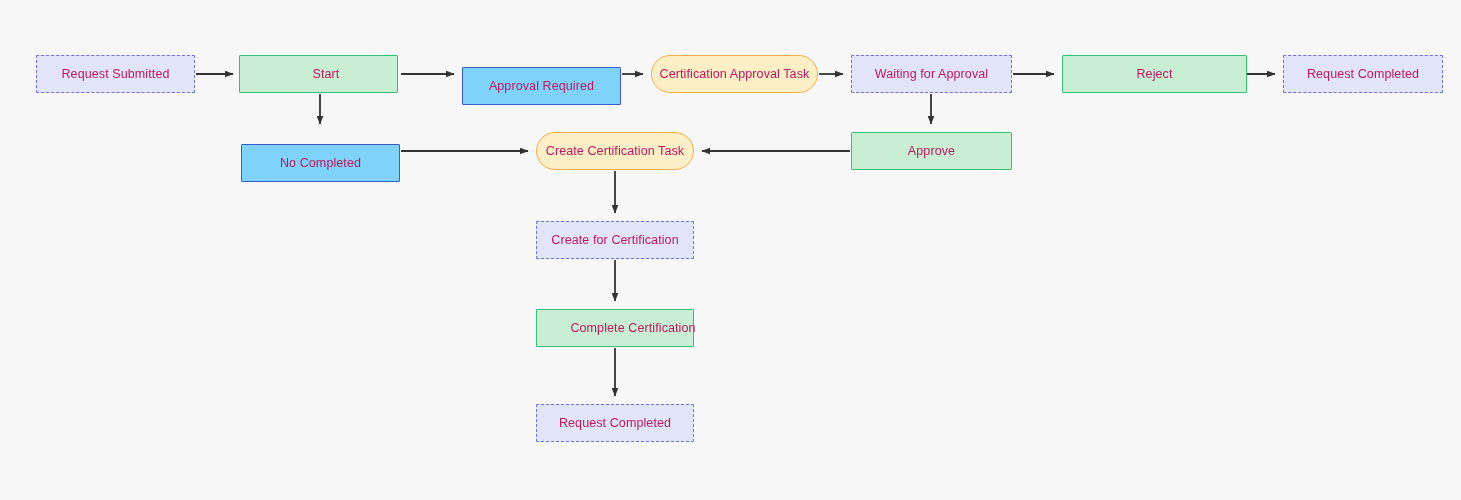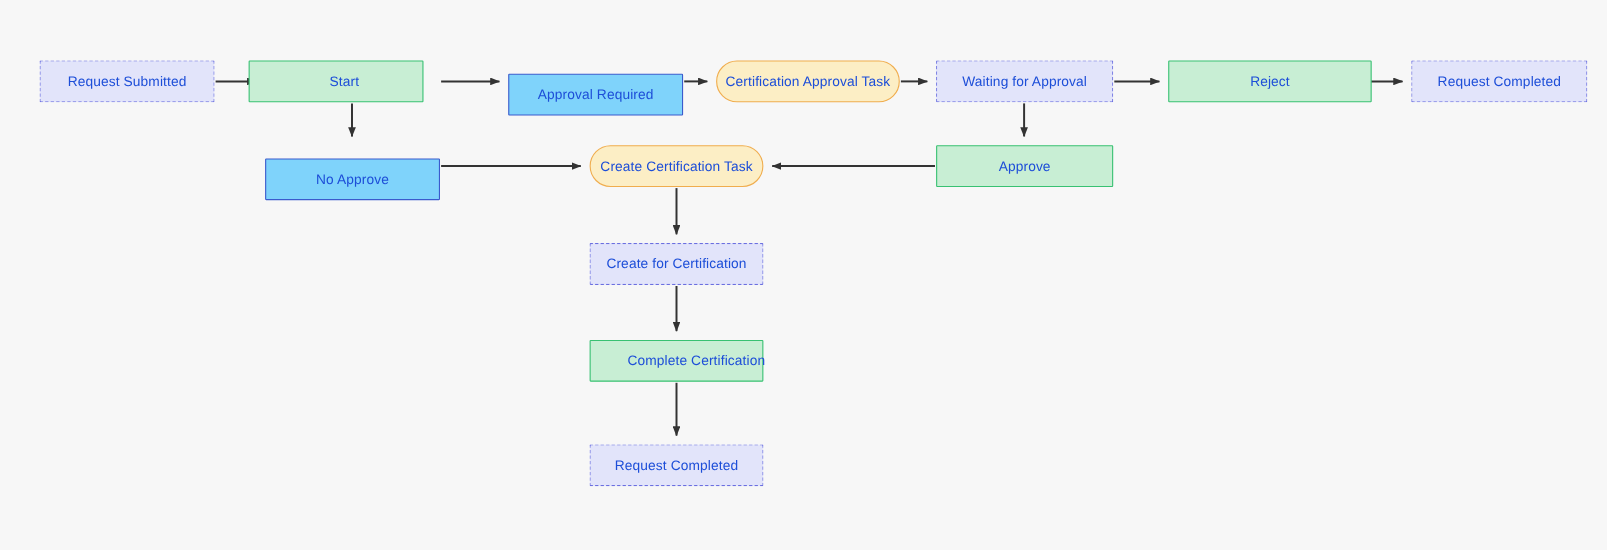--- a/index.html
+++ b/index.html
@@ -25,21 +25,21 @@
   }
   .node {
     position: absolute;
     box-sizing: border-box;
     display: flex;
     align-items: center;
     justify-content: center;
     text-align: left;
     font-size: 12.5px;
     line-height: 1.2;
-    color: #1d4ed8;
+    color: #be185d;
     letter-spacing: 0.1px;
     white-space: nowrap;
     z-index: 2;
   }
   
   .node.state {
     background: #e2e4fa;
     border: 1.4px dashed #6b6fe0;
     border-radius: 1px;
   }
@@ -88,40 +88,40 @@
         <path d="M 615 171 L 615 213" marker-end="url(#arrowhead)" stroke="#333333"></path>
         <path d="M 615 260 L 615 301" marker-end="url(#arrowhead)" stroke="#333333"></path>
         <path d="M 615 348 L 615 396" marker-end="url(#arrowhead)" stroke="#333333"></path>
       </g>
   </svg>
 
   <div id="node-group">
       <div class="node state" style="left: 36px; top: 55px; width: 159px; height: 38px;">
         <span>Request Submitted</span>
       </div>
-      <div class="node process" style="left: 226px; top: 55px; width: 159px; height: 38px; padding-left: 15px;">
+      <div class="node process" style="left: 239px; top: 55px; width: 159px; height: 38px; padding-left: 15px;">
         <span>Start</span>
       </div>
       <div class="node branch" style="left: 462px; top: 55px; width: 159px; height: 38px;">
         <span>Approval Required</span>
       </div>
       <div class="node task" style="left: 651px; top: 55px; width: 167px; height: 38px;">
         <span>Certification Approval Task</span>
       </div>
       <div class="node state" style="left: 851px; top: 55px; width: 161px; height: 38px;">
         <span>Waiting for Approval</span>
       </div>
       <div class="node process" style="left: 1062px; top: 55px; width: 185px; height: 38px;">
         <span>Reject</span>
       </div>
       <div class="node state" style="left: 1283px; top: 55px; width: 160px; height: 38px;">
         <span>Request Completed</span>
       </div>
       <div class="node branch" style="left: 241px; top: 132px; width: 159px; height: 38px;">
-        <span>No Approve</span>
+        <span>No Completed</span>
       </div>
       <div class="node task" style="left: 536px; top: 132px; width: 158px; height: 38px;">
         <span>Create Certification Task</span>
       </div>
       <div class="node process" style="left: 851px; top: 132px; width: 161px; height: 38px;">
         <span>Approve</span>
       </div>
       <div class="node state" style="left: 536px; top: 221px; width: 158px; height: 38px;">
         <span>Create for Certification</span>
       </div>

